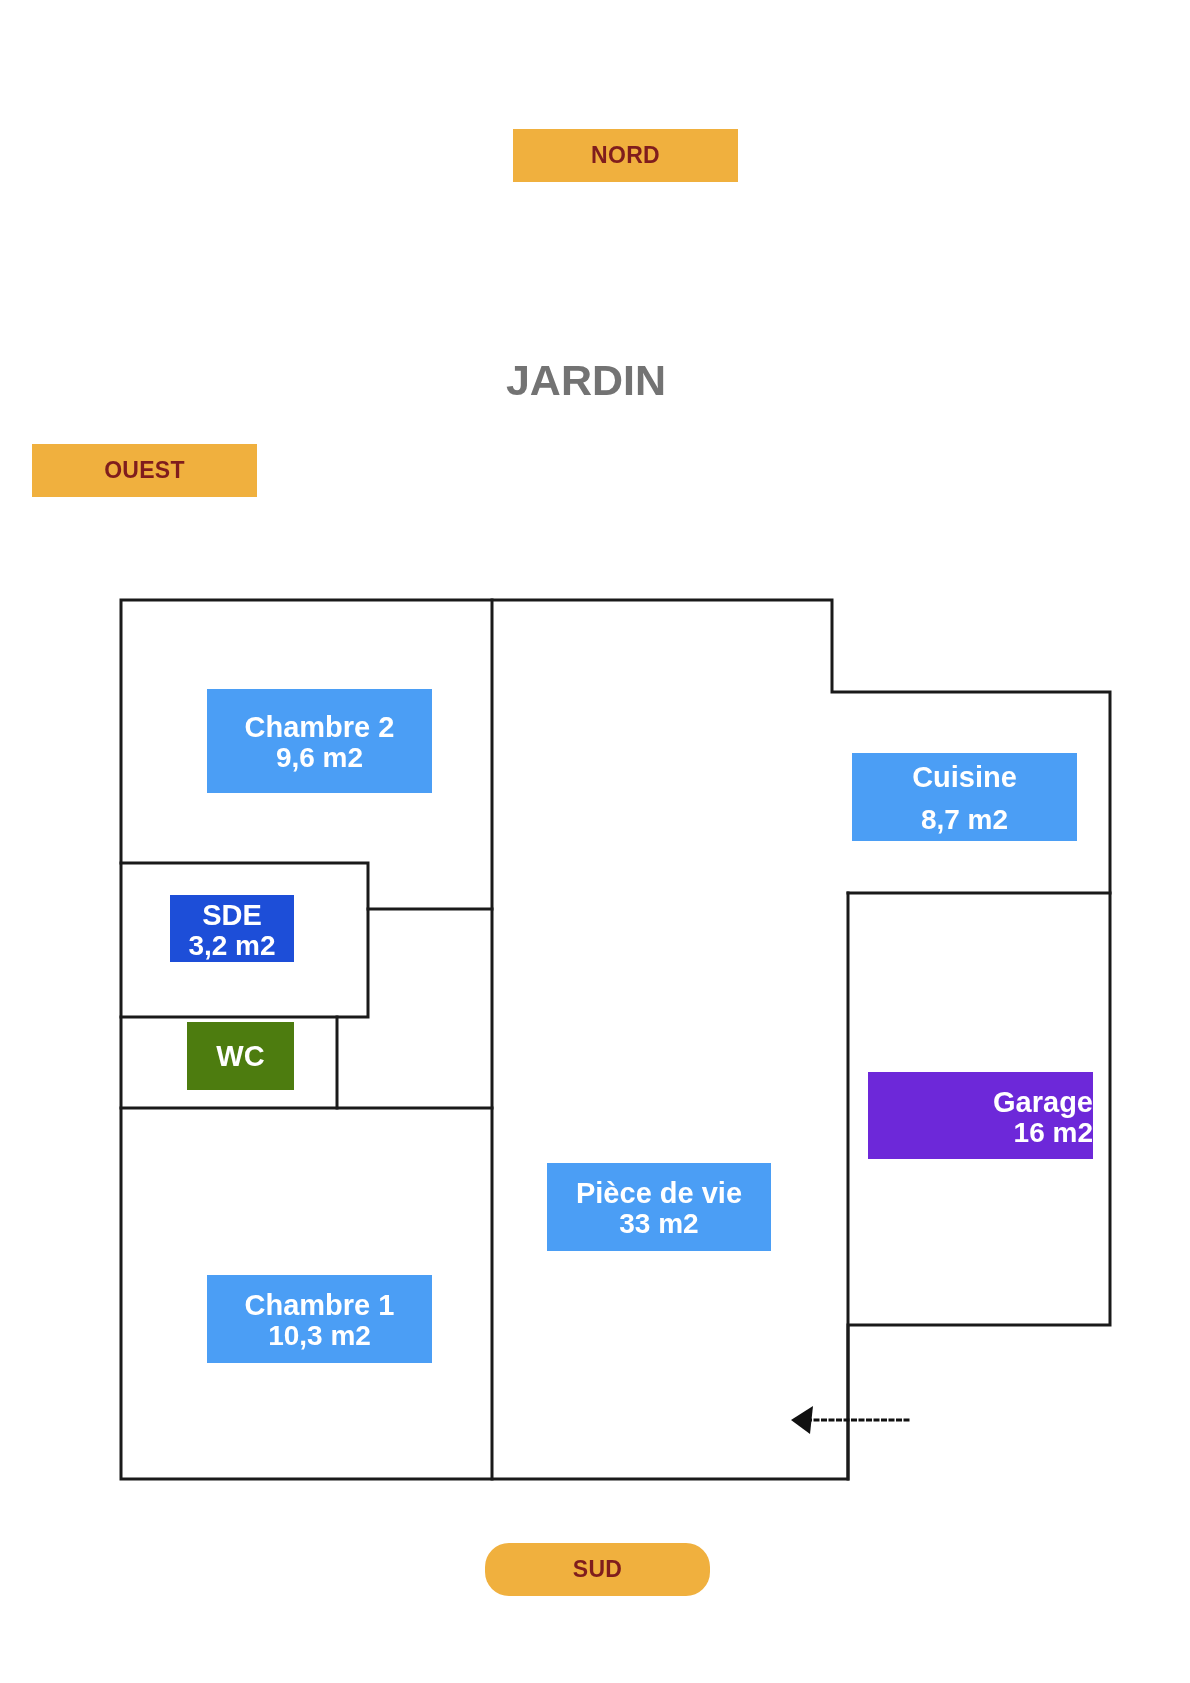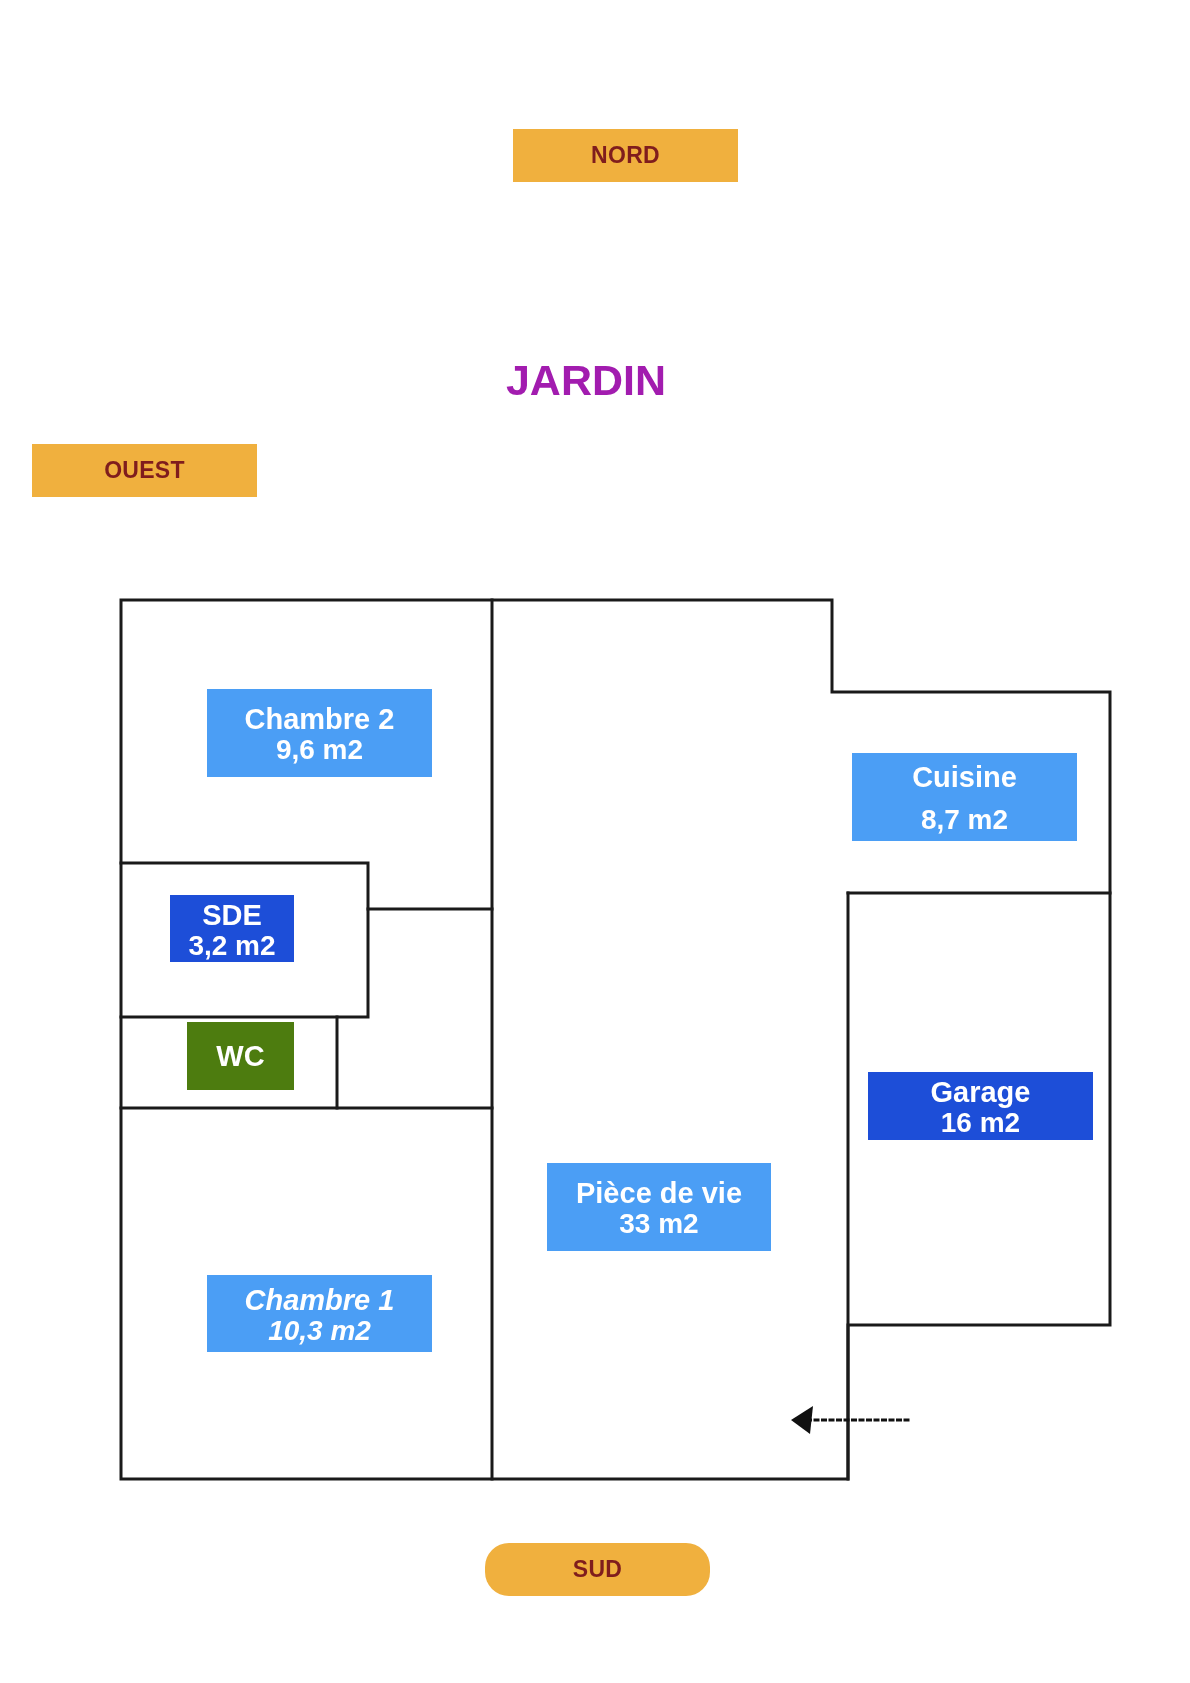--- a/index.html
+++ b/index.html
@@ -20,21 +20,21 @@
   .room-label .name { font-size: 29px; line-height: 34px; }
   .room-label .area { font-size: 28px; line-height: 28px; }
 </style>
 </head>
 <body>
 
 <div id="nord" class="compass" style="background: rgb(240, 176, 62);">
   <span>NORD</span>
 </div>
 
-<div id="jardin" style="color: #a21caf;">JARDIN</div>
+<div id="jardin" style="color: #737373;">JARDIN</div>
 
 <div id="ouest" class="compass" style="background: rgb(240, 176, 62);">
   <span>OUEST</span>
 </div>
 
 <svg id="plan" width="1190" height="1683">
   <g stroke="#1a1a1a" stroke-width="3" fill="none" stroke-linecap="square" stroke-linejoin="miter">
 
     <path d="M121 600 L832 600 L832 692 L1110 692 L1110 1325 L848 1325 L848 1479 L121 1479 Z"></path>
 
@@ -51,49 +51,49 @@
     <line x1="848" y1="893" x2="1110" y2="893"></line>
     <line x1="848" y1="893" x2="848" y2="1479"></line>
   </g>
 
   <g>
     <line x1="806" y1="1420" x2="910" y2="1420" stroke="#111" stroke-width="3" stroke-dasharray="6 1.5"></line>
     <polygon points="791,1420 813,1406 810,1434" fill="#111"></polygon>
   </g>
 </svg>
 
-<div class="room-label" style="left: 207px; top: 689px; width: 225px; height: 88px; background: rgb(75, 158, 245);">
+<div class="room-label" style="left: 207px; top: 689px; width: 225px; height: 104px; background: rgb(75, 158, 245);">
   <span class="name">Chambre 2</span>
   <span class="area">9,6 m2</span>
 </div>
 
 <div class="room-label" style="left: 170px; top: 895px; width: 124px; height: 67px; background: #1d4ed8;">
   <span class="name">SDE</span>
   <span class="area">3,2 m2</span>
 </div>
 
 <div class="room-label" style="left: 187px; top: 1022px; width: 107px; height: 68px; background: #4d7c0f;">
   <span class="name">WC</span>
 </div>
 
-<div class="room-label" style="left: 207px; top: 1275px; width: 225px; height: 77px; background: rgb(75, 158, 245); font-style: italic;">
+<div class="room-label" style="left: 207px; top: 1275px; width: 225px; height: 88px; background: rgb(75, 158, 245);">
   <span class="name">Chambre 1</span>
   <span class="area">10,3 m2</span>
 </div>
 
 <div class="room-label" style="left: 547px; top: 1155px; width: 224px; height: 88px; background: rgb(75, 158, 245); margin-top: 8px;">
   <span class="name">Pièce de vie</span>
   <span class="area">33 m2</span>
 </div>
 
 <div class="room-label" style="left: 852px; top: 753px; width: 225px; height: 88px; background: rgb(75, 158, 245); gap: 12px;">
   <span class="name">Cuisine</span>
   <span class="area">8,7 m2</span>
 </div>
 
-<div class="room-label" style="left: 868px; top: 1072px; width: 225px; height: 68px; background: #1d4ed8;">
+<div class="room-label" style="left: 868px; top: 1072px; width: 225px; height: 87px; background: #6d28d9; align-items: flex-end;">
   <span class="name">Garage</span>
   <span class="area">16 m2</span>
 </div>
 
 <div id="sud" class="compass" style="background: rgb(240, 176, 62); border-radius: 24px;">
   <span>SUD</span>
 </div>
 
 </body></html>

